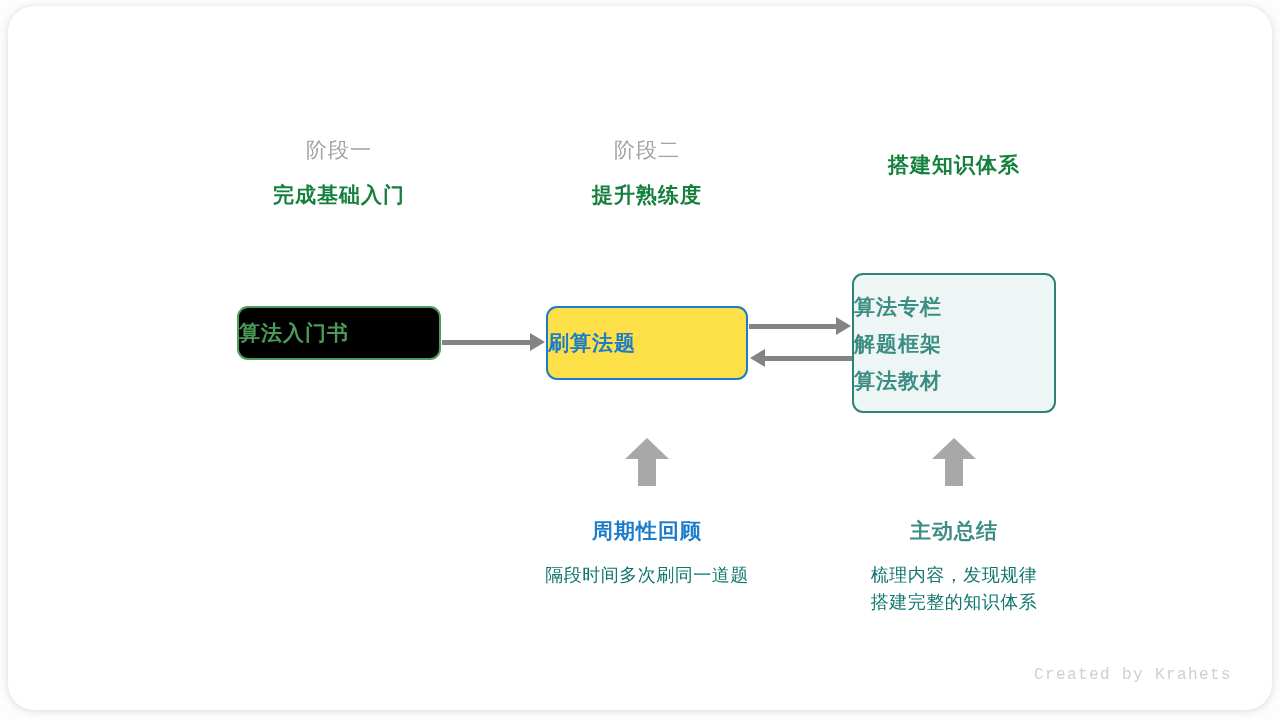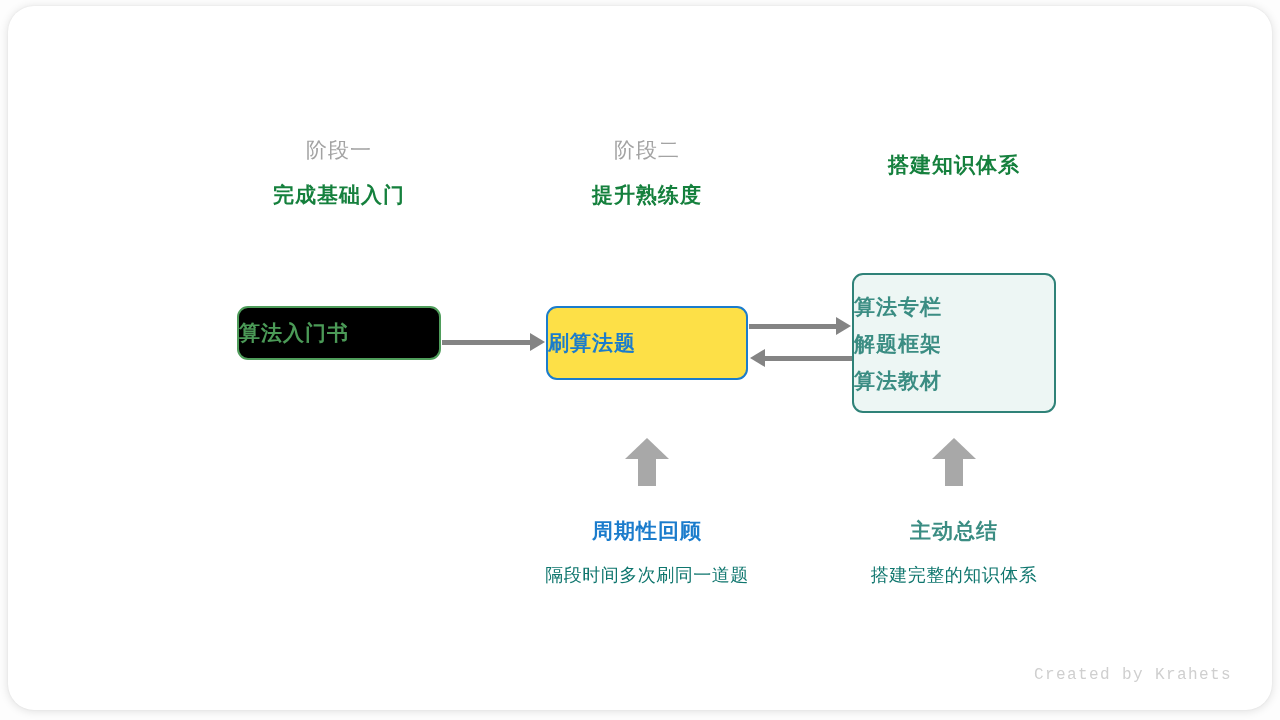--- a/index.html
+++ b/index.html
@@ -256,20 +256,21 @@
     <div class="note note-1">
       <div class="note-title blue">周期性回顾</div>
       <div class="note-body">
         <div>隔段时间多次刷同一道题</div>
       </div>
     </div>
 
     <div class="note note-2">
       <div class="note-title teal">主动总结</div>
       <div class="note-body">
+        <div>梳理内容，发现规律</div>
         <div>搭建完整的知识体系</div>
       </div>
     </div>
 
     <div class="credit">Created by Krahets</div>
 
   </div>
 </div>
 
 </body></html>

